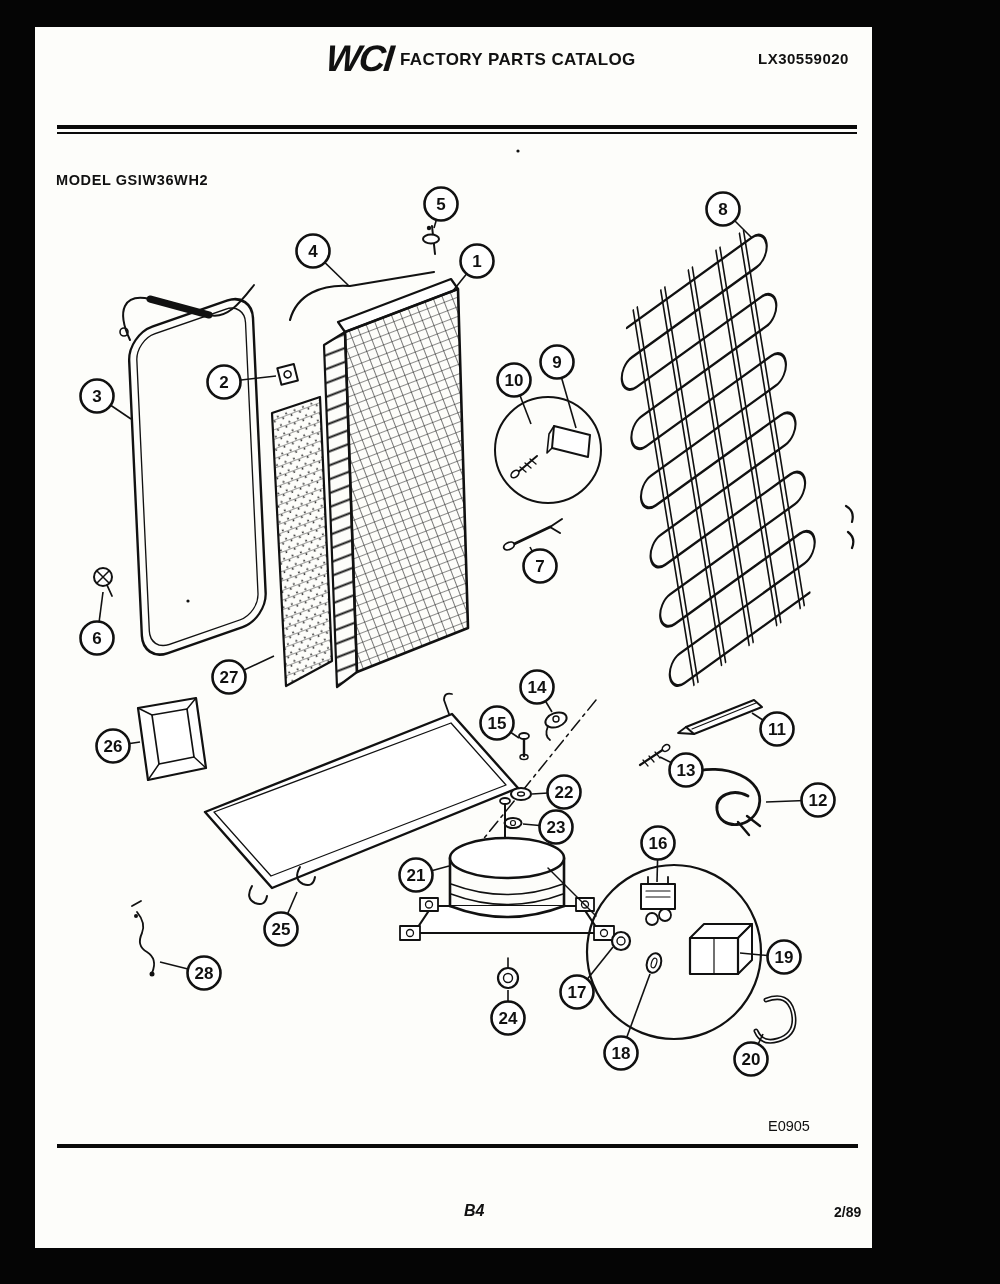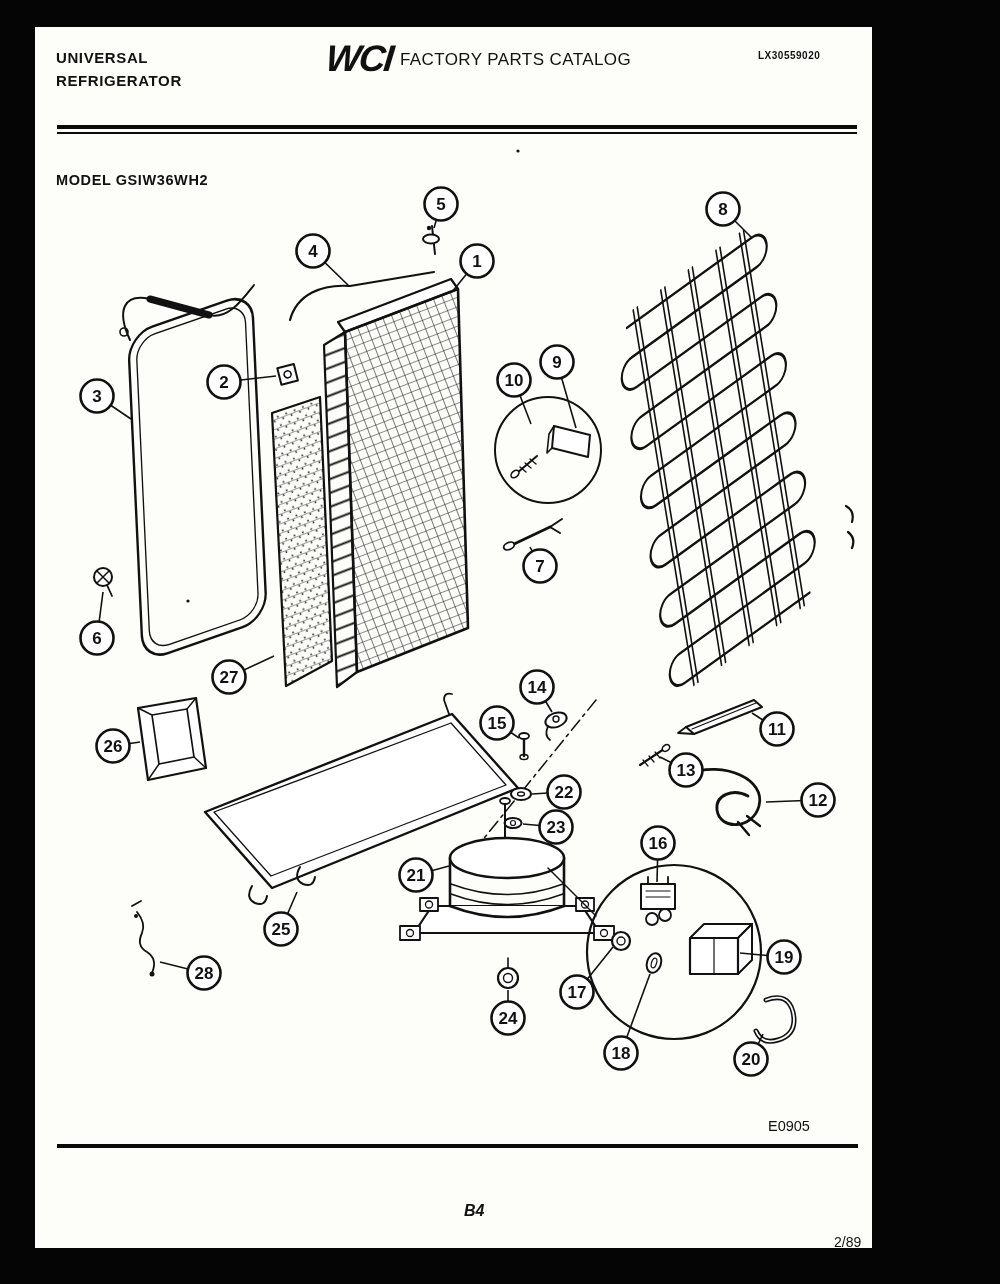--- a/index.html
+++ b/index.html
@@ -8,28 +8,28 @@
     font-family:"Liberation Sans",sans-serif;color:#111;overflow:hidden;margin:0 auto;
   }
   .frame{position:absolute;background:#050505;z-index:5;}
   #frame-top{left:0;top:0;width:100%;height:27px;}
   #frame-left{left:0;top:0;width:35px;height:100%;}
   #frame-right{top:0;right:0;width:128px;height:100%;}
   #frame-bottom{left:0;bottom:0;width:100%;height:36px;}
   .abs{position:absolute;z-index:3;}
   .hdr-brand{left:56px;top:47px;font-size:15px;font-weight:bold;letter-spacing:.6px;line-height:1.5;}
   .hdr-logo{left:326px;top:38px;font-size:37px;font-weight:bold;font-style:italic;letter-spacing:-2px;transform:skewX(-6deg);}
-  .hdr-title{left:400px;top:50px;font-size:17px;font-weight:normal;letter-spacing:.4px;}
-  .hdr-doc{left:758px;top:50px;font-size:10px;font-weight:bold;letter-spacing:.5px;}
+  .hdr-title{left:400px;top:50px;font-size:17px;font-weight:bold;letter-spacing:.4px;}
+  .hdr-doc{left:758px;top:50px;font-size:15px;font-weight:bold;letter-spacing:.5px;}
   .hdr-rule{left:57px;top:125px;width:800px;height:3px;border-top:4px solid #0a0a0a;border-bottom:2px solid #0a0a0a;}
   .model{left:56px;top:155px;font-size:14.5px;font-weight:bold;letter-spacing:.6px;margin-top:17px;}
   .ftr-code{left:768px;top:1118px;font-size:14.5px;font-weight:normal;}
   .ftr-rule{left:57px;top:1144px;width:801px;height:4px;background:#0a0a0a;}
   .ftr-page{left:464px;top:1202px;font-size:16px;font-weight:bold;font-style:italic;}
-  .ftr-date{left:834px;top:1204px;font-size:14px;font-weight:normal;margin-top:30px;}
+  .ftr-date{left:834px;top:1204px;font-size:14px;font-weight:bold;}
   #diagram{position:absolute;left:0;top:0;width:1000px;height:1284px;z-index:2;}
   #diagram text{font-family:"Liberation Sans",sans-serif;}
 </style>
 </head>
 <body>
 
 <div class="page">
 
   <svg id="diagram" viewBox="0 0 1000 1284" xmlns="http://www.w3.org/2000/svg">
     <defs>
@@ -355,24 +355,20 @@
           <text x="229" y="683" text-anchor="middle" font-size="17" font-weight="bold" fill="#111">27</text>
         </g>
         <g>
           <line x1="204" y1="973" x2="160" y2="962" stroke="#111" stroke-width="1.6"></line>
           <circle cx="204" cy="973" r="16.5" fill="#fff" stroke="#111" stroke-width="2.6"></circle>
           <text x="204" y="979" text-anchor="middle" font-size="17" font-weight="bold" fill="#111">28</text>
         </g>
       </g>
   </svg>
 
-  <div class="abs hdr-brand">
-    <div>UNIVERSAL</div>
-    <div>REFRIGERATOR</div>
-  </div>
   <div class="abs hdr-logo">WCI</div>
   <div class="abs hdr-title">FACTORY PARTS CATALOG</div>
   <div class="abs hdr-doc">LX30559020</div>
   <div class="abs hdr-rule"></div>
   <div class="abs model">MODEL GSIW36WH2</div>
 
   <div class="abs ftr-code">E0905</div>
   <div class="abs ftr-rule"></div>
   <div class="abs ftr-page">B4</div>
   <div class="abs ftr-date">2/89</div>

